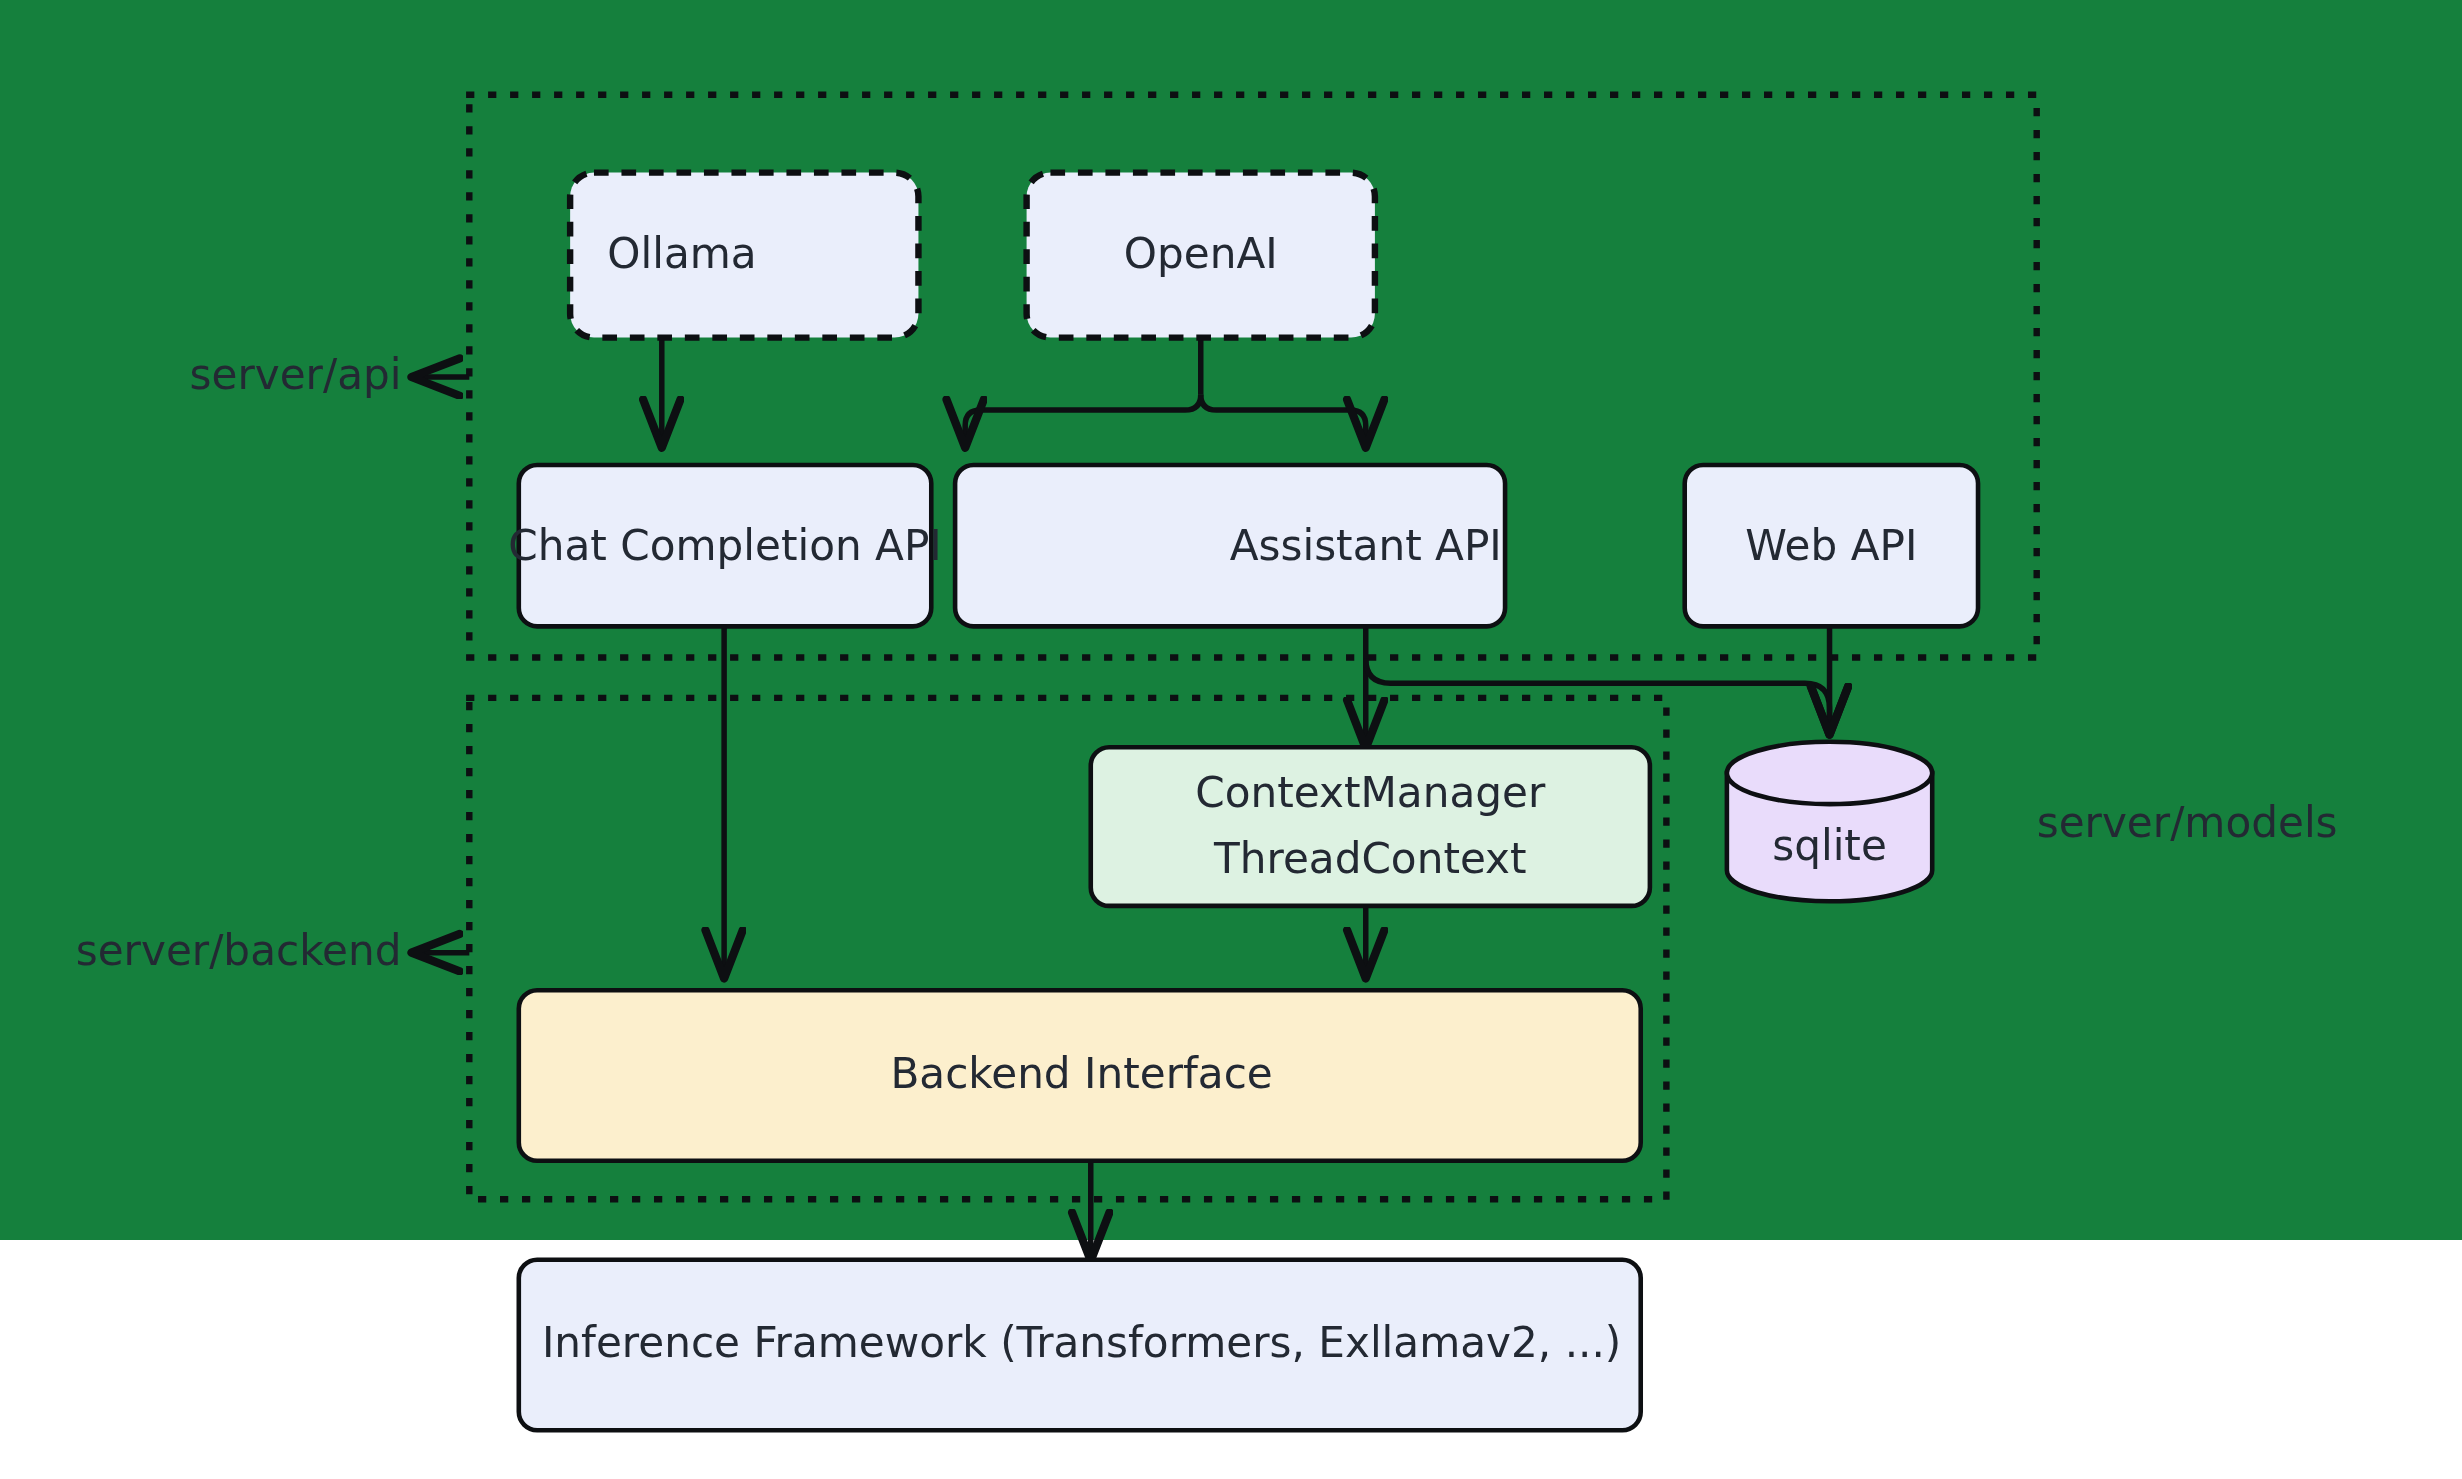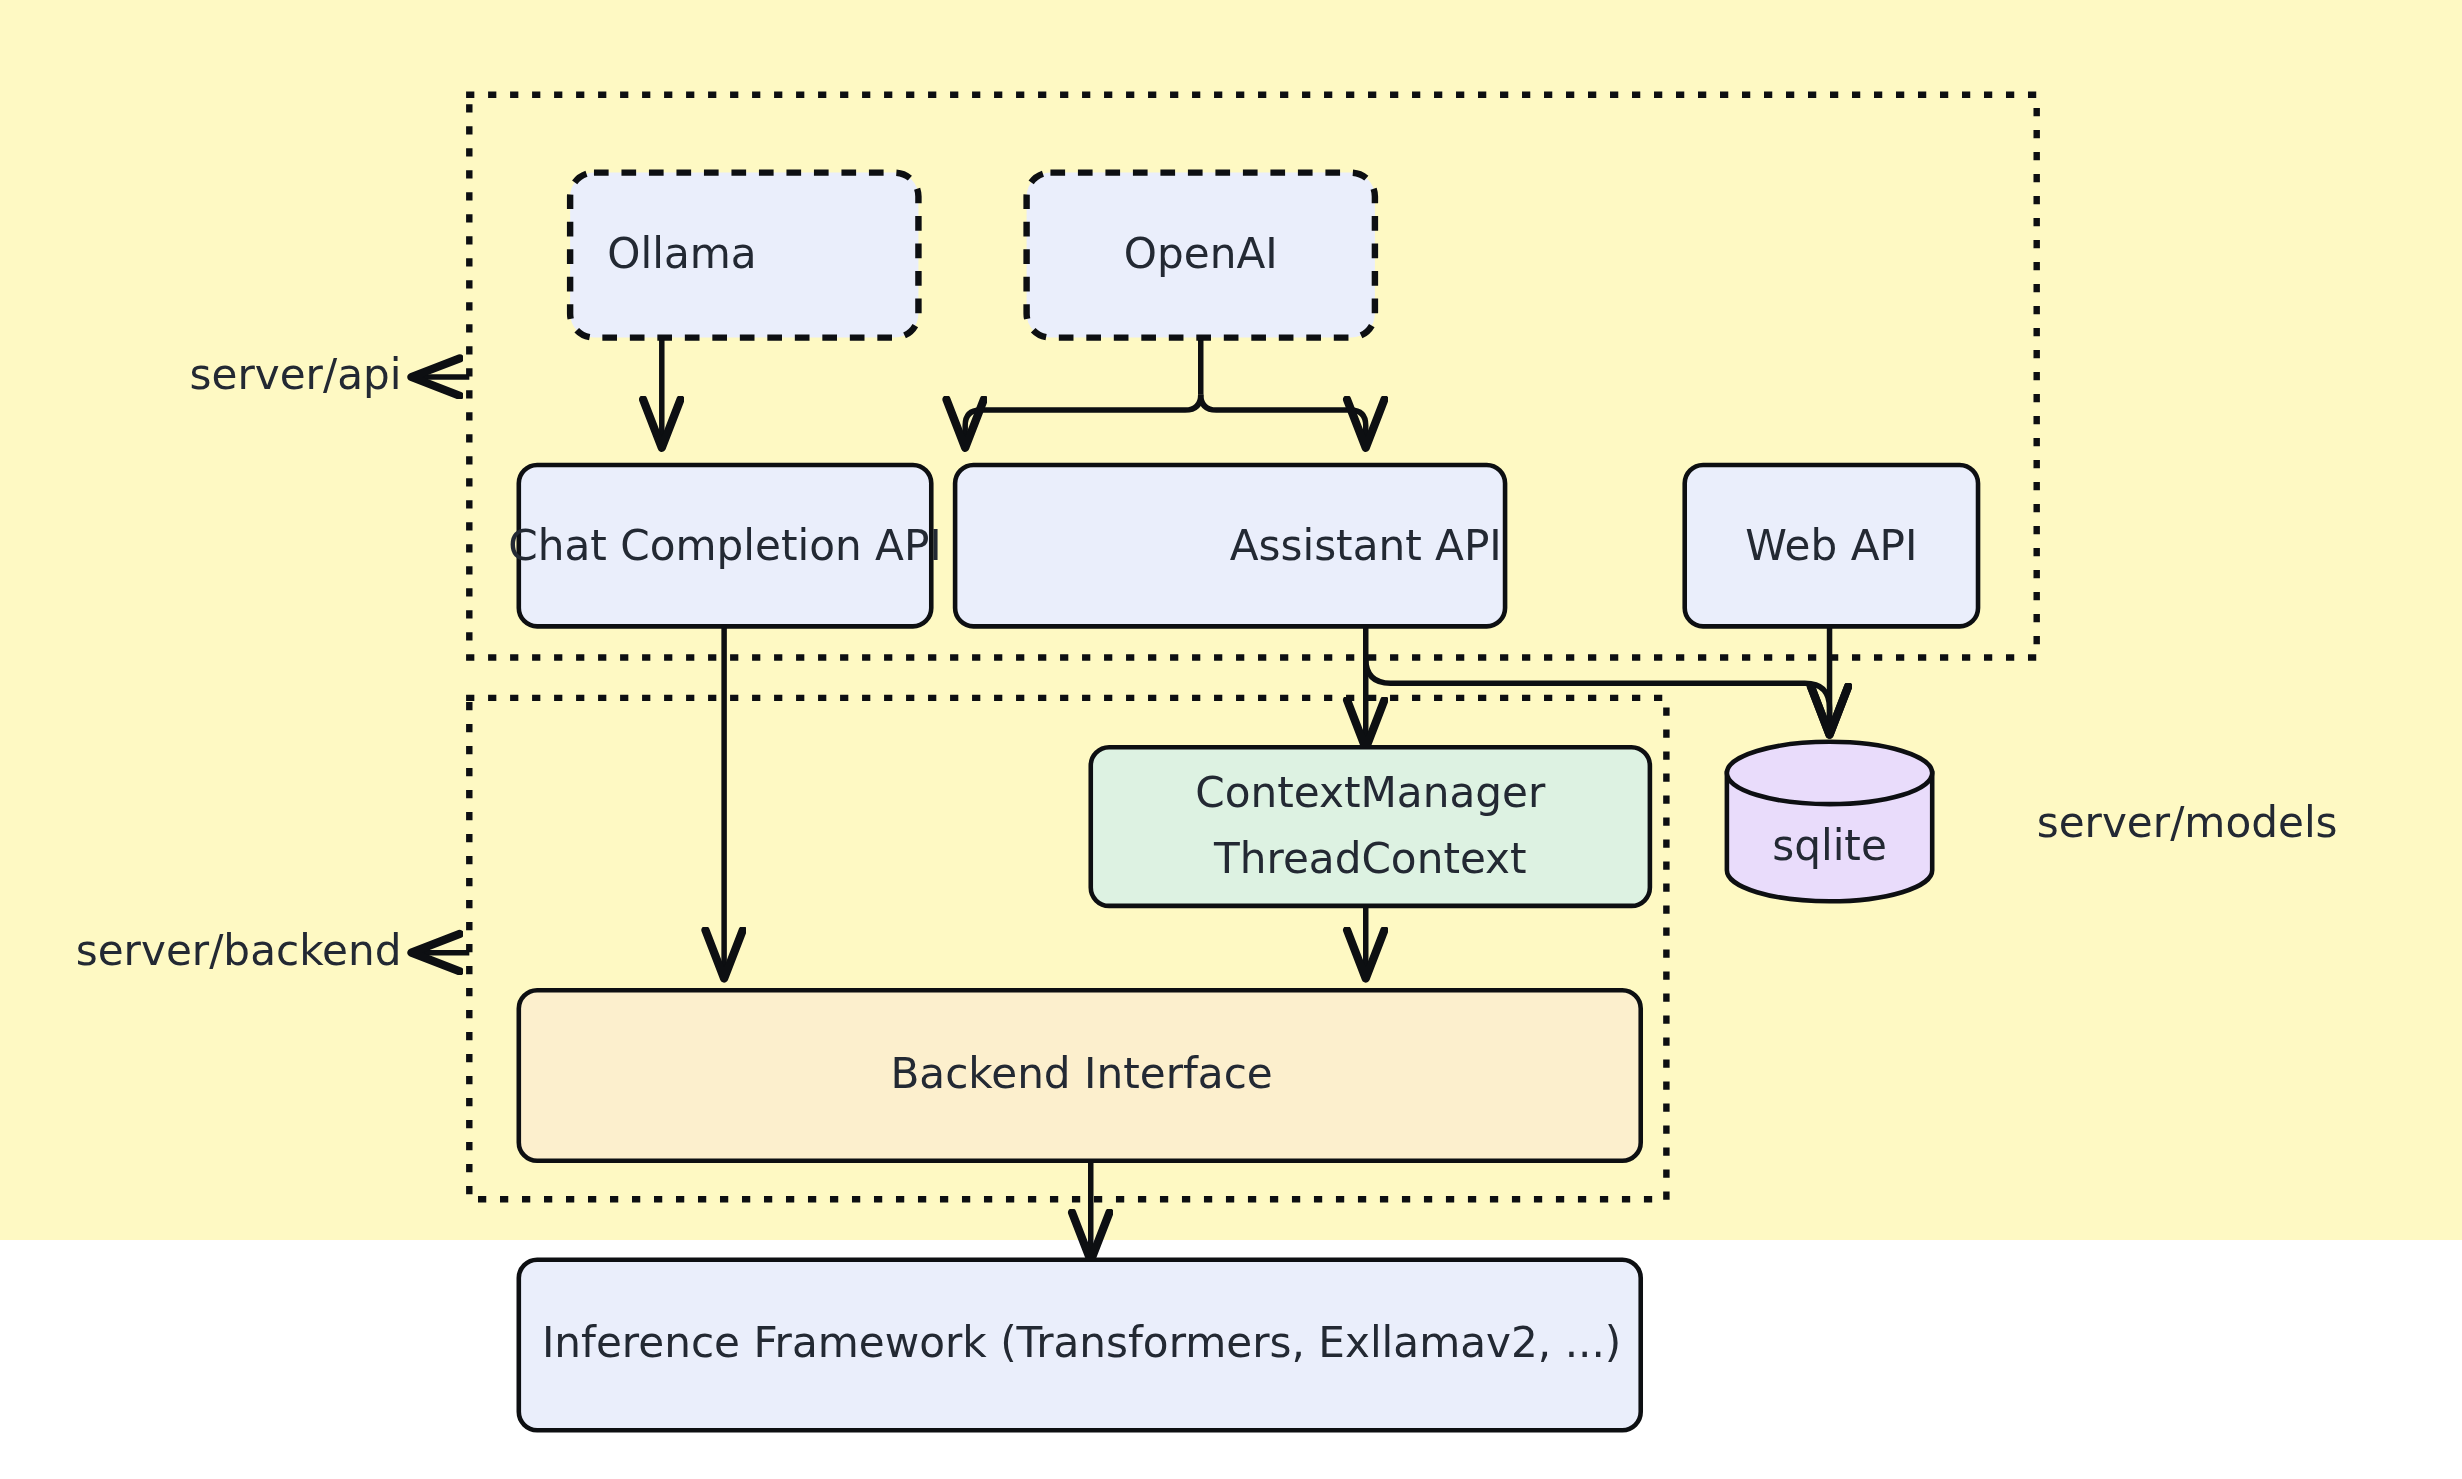--- a/index.html
+++ b/index.html
@@ -10,21 +10,21 @@
   body {
     width: 2462px;
     height: 1480px;
     font-family: "DejaVu Sans", sans-serif;
     overflow: hidden;
   }
   #diagram-root {
     position: relative;
     width: 2462px;
     height: 1240px;
-    background: #fef9c3;
+    background: #15803d;
   }
   svg.diagram {
     display: block;
     width: 2462px;
     height: 1480px;
   }
   .node-label {
     font-family: "DejaVu Sans", sans-serif;
     font-size: 46px;
     fill: #232933;

